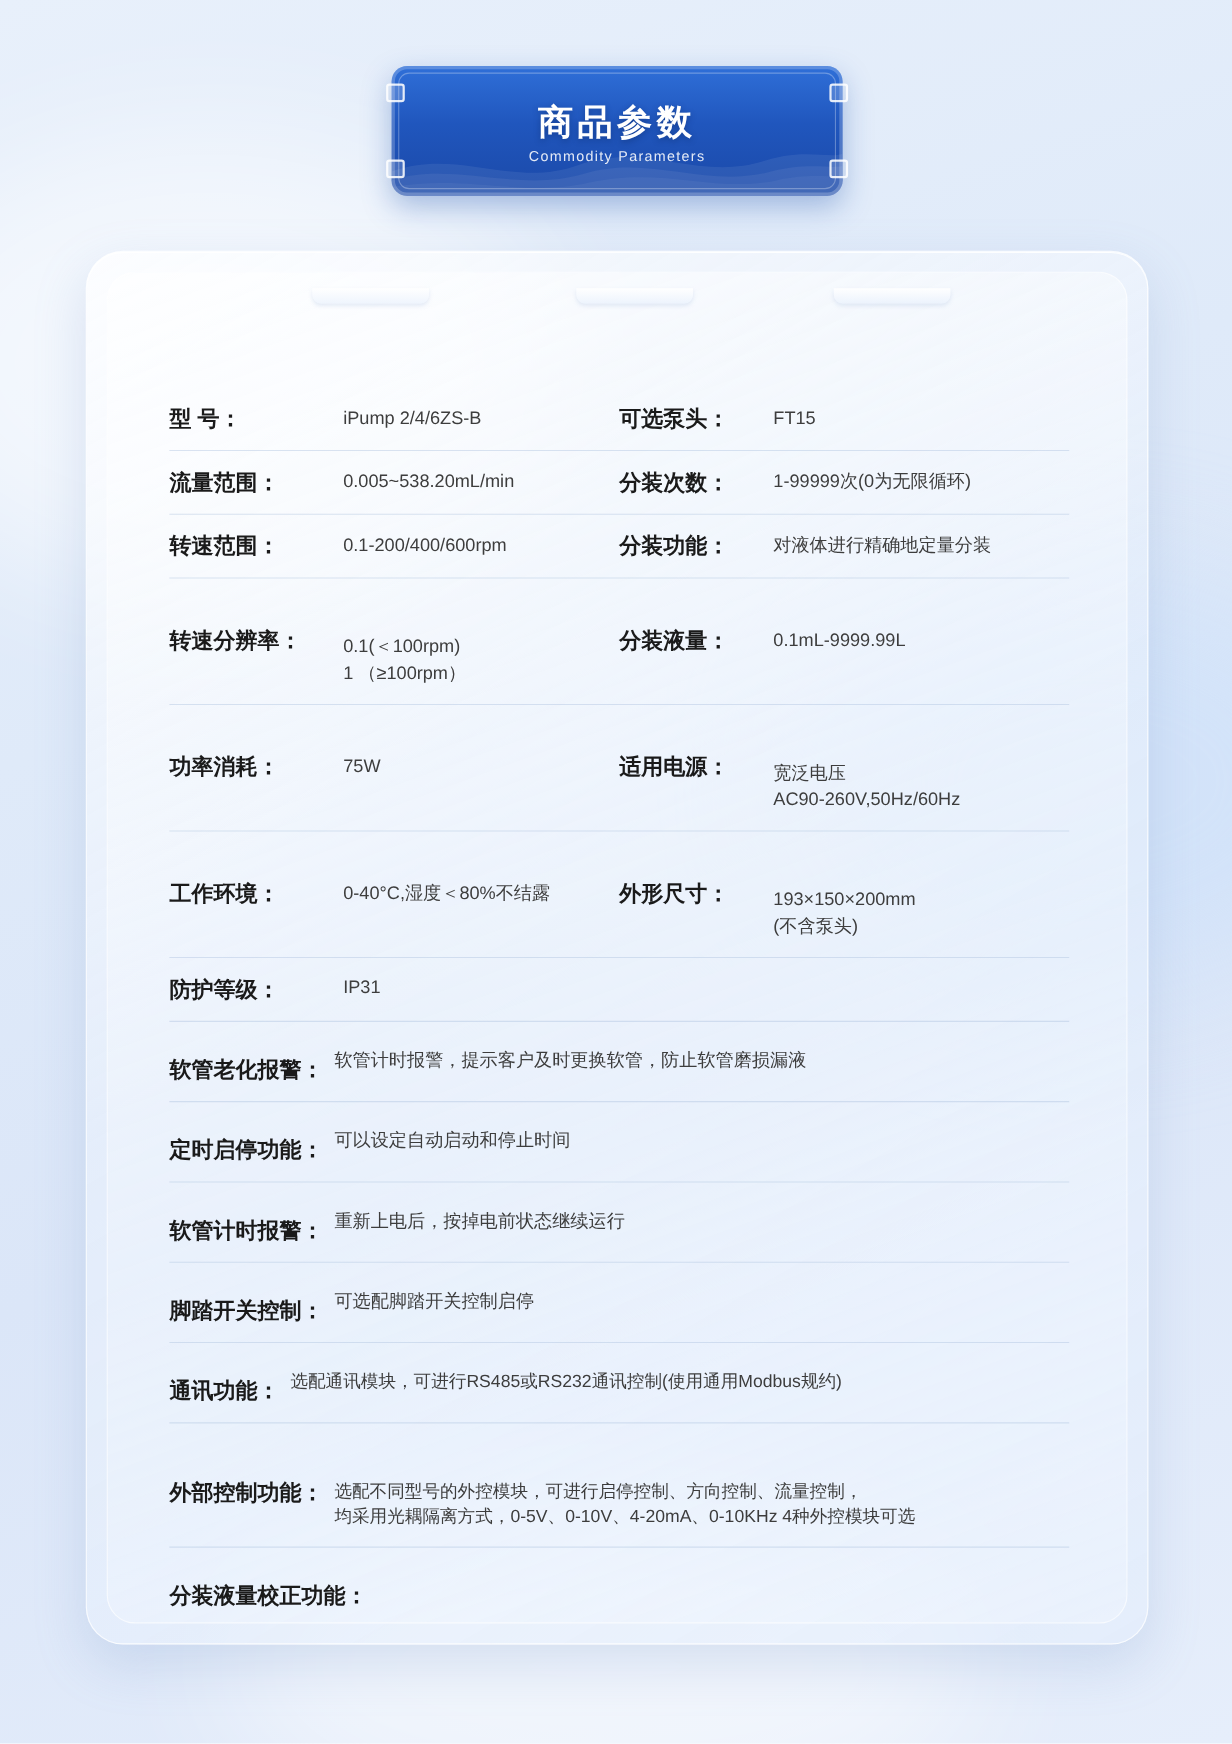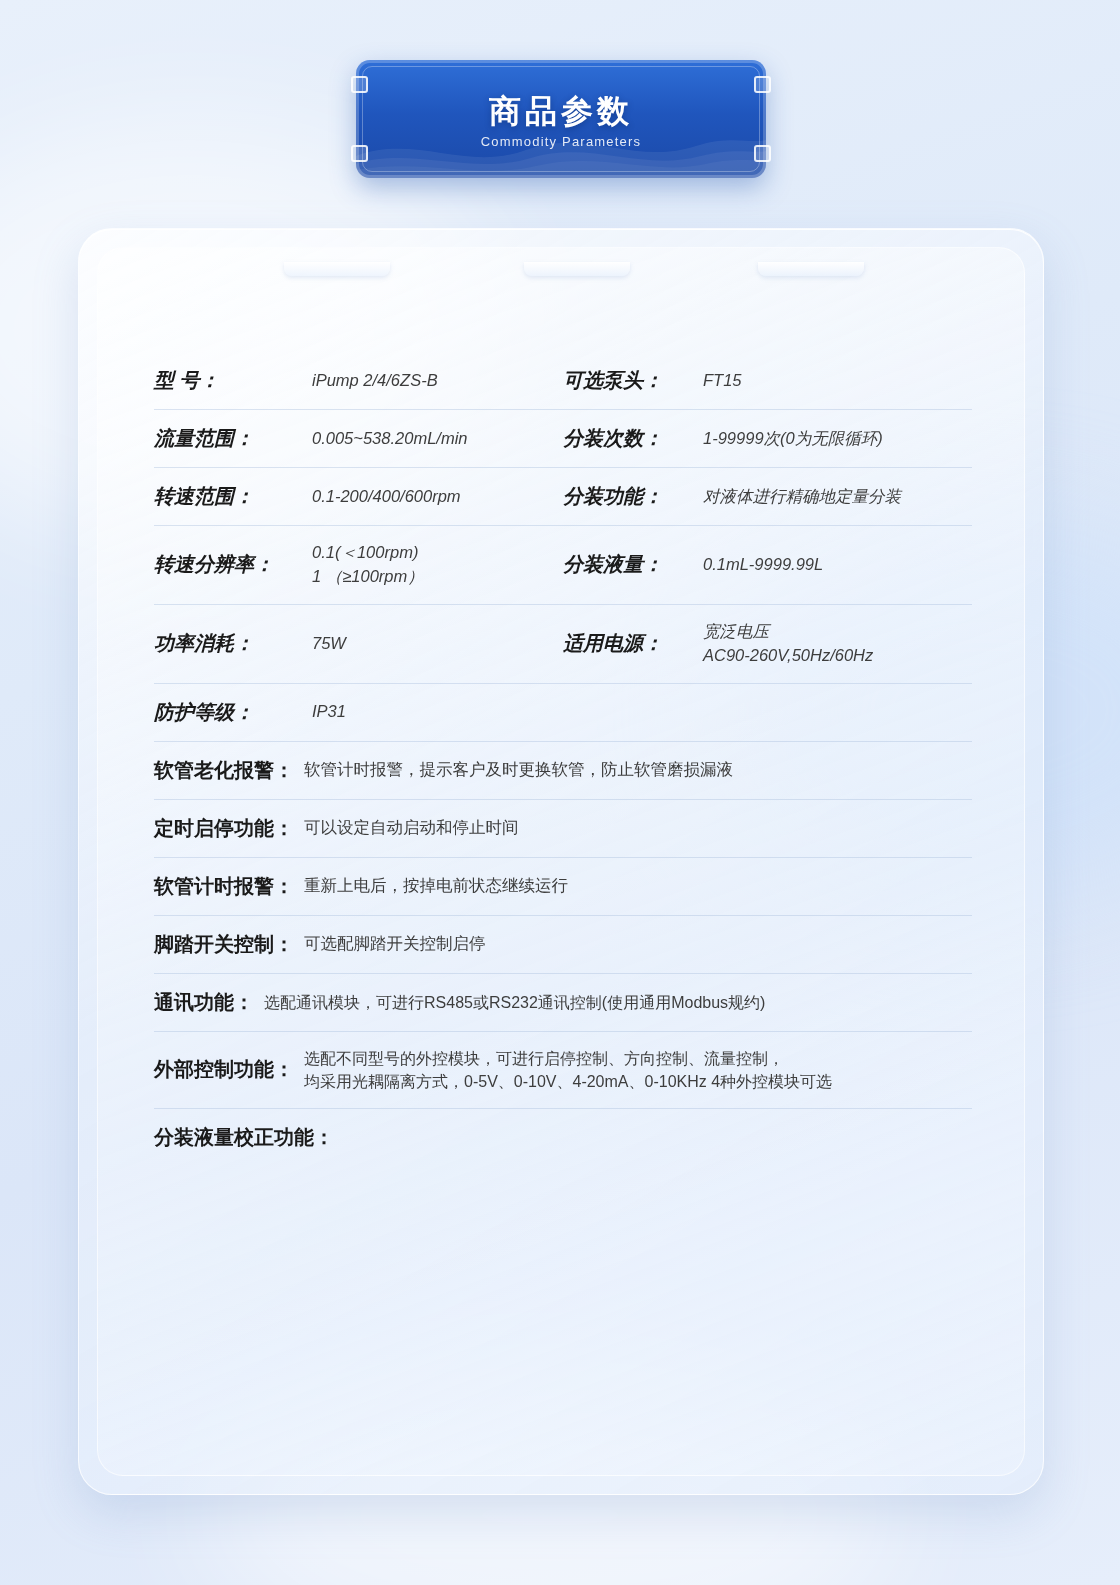--- a/index.html
+++ b/index.html
@@ -145,44 +145,44 @@
     border-bottom: 1px solid rgba(176,196,224,0.45);
   }
   .row:last-child { border-bottom: none; }
   .cell {
     display: flex;
     align-items: center;
     padding: 15px 0;
     box-sizing: border-box;
     min-height: 42px;
   }
-  .cell.half { width: 50%; font-style: italic; }
+  .cell.half { width: 50%; }
   .cell.full { width: 100%; }
 
   .lbl {
     color: #1a1a1a;
     font-size: 20px;
     font-weight: bold;
     white-space: nowrap;
     flex: none;
   }
   .val {
     color: #3d3d3d;
     font-size: 16.5px;
     line-height: 1.45;
     padding-left: 8px;
   }
   .val.small { font-size: 16px; }
-  .val.two-line { white-space: pre-line; }
+  .val.two-line { white-space: pre-line; margin-top: 36px; }
 
   
   .lbl-l { min-width: 150px; }
   .lbl-r { min-width: 132px; }
 
-  .row-wide .lbl { min-width: 0; }
+  .row-wide .lbl { min-width: 0; margin-top: 15px; }
   .row-wide .val { padding-left: 10px; }
 </style>
 </head>
 <body>
 
 <div class="bg-glow g1"></div>
 <div class="bg-glow g2"></div>
 <div class="bg-glow g3"></div>
 
 <div class="banner-wrap">
@@ -259,20 +259,31 @@
           <span class="lbl lbl-l">功率消耗：</span>
           <span class="val">75W</span>
         </div>
         <div class="cell half">
           <span class="lbl lbl-r">适用电源：</span>
           <span class="val two-line">宽泛电压
 AC90-260V,50Hz/60Hz</span>
         </div>
       </div>
 
+      <div class="row">
+        <div class="cell half">
+          <span class="lbl lbl-l">工作环境：</span>
+          <span class="val">0-40°C,湿度＜80%不结露</span>
+        </div>
+        <div class="cell half">
+          <span class="lbl lbl-r">外形尺寸：</span>
+          <span class="val two-line">193×150×200mm
+(不含泵头)</span>
+        </div>
+      </div>
 
       <div class="row">
         <div class="cell half">
           <span class="lbl lbl-l">防护等级：</span>
           <span class="val">IP31</span>
         </div>
       </div>
 
       <div class="row row-wide">
         <div class="cell full">

